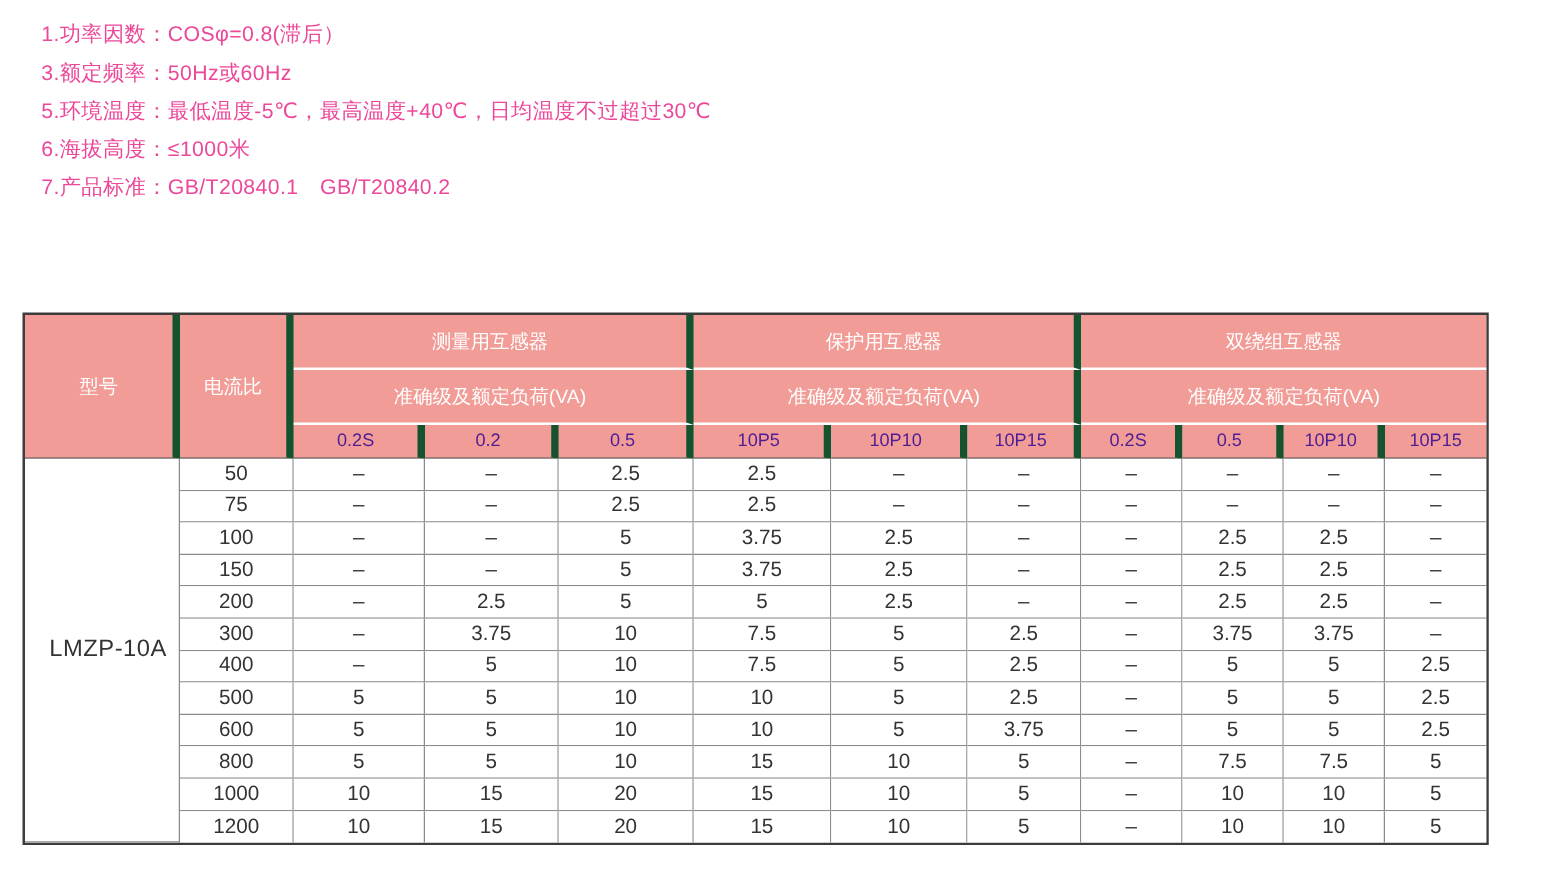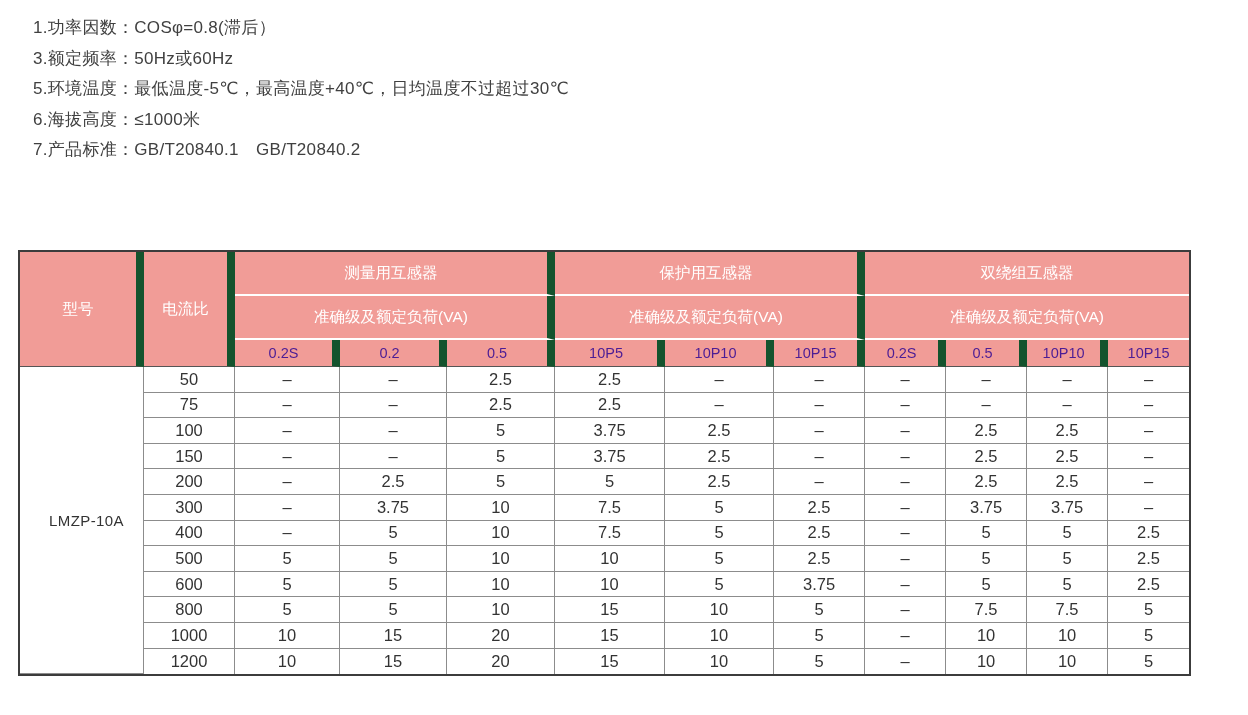--- a/index.html
+++ b/index.html
@@ -10,21 +10,21 @@
     font-family: "Liberation Sans", "DejaVu Sans", sans-serif;
     overflow: hidden;
   }
   .page { position: relative; width: 1248px; height: 715px; }
 
   
   .spec-list {
     position: absolute;
     left: 33px;
     top: 13px;
-    color: #404040;
+    color: #ec4899;
     font-size: 17px;
   }
   .spec-list div {
     height: 30.5px;
     line-height: 30.5px;
     white-space: pre;
     letter-spacing: 0.3px;
   }
 
   
@@ -44,21 +44,21 @@
     padding: 0;
     overflow: hidden;
   }
 
   
   thead th {
     background: #f19c97;
     color: #ffffff;
     font-weight: normal;
     font-size: 15.5px;
-    border-right: 8px solid #14532d;
+    border-right: 6px solid #14532d;
     border-bottom: 2px solid #ffffff;
   }
   thead tr.row-group th { height: 44px; }
   thead tr.row-sub th   { height: 44px; margin-top: 44px; }
   thead tr.row-cols th  {
     height: 27px;
     color: #4c1d95;
     font-size: 14.5px;
     border-bottom: 1px solid #555555;
   }
@@ -69,21 +69,21 @@
   tbody td {
     background: #ffffff;
     color: #333333;
     font-size: 16.5px;
     height: 25.6px;
     border-right: 1px solid #8c8c8c;
     border-bottom: 1px solid #8c8c8c;
   }
   tbody td:last-child { border-right: none; }
   tbody tr:last-child td { border-bottom: none; }
-  tbody td.model-cell { font-size: 15px; letter-spacing: 0.4px; padding-left: 10px; }
+  tbody td.model-cell { font-size: 19px; letter-spacing: 0.4px; padding-left: 10px; }
 
   
   col.c-model { width: 124px; }
   col.c-ratio { width: 91px; }
   col.c-m1 { width: 105px; }
   col.c-m2 { width: 107px; }
   col.c-m3 { width: 108px; }
   col.c-p1 { width: 110px; }
   col.c-p2 { width: 109px; }
   col.c-p3 { width: 91px; }

